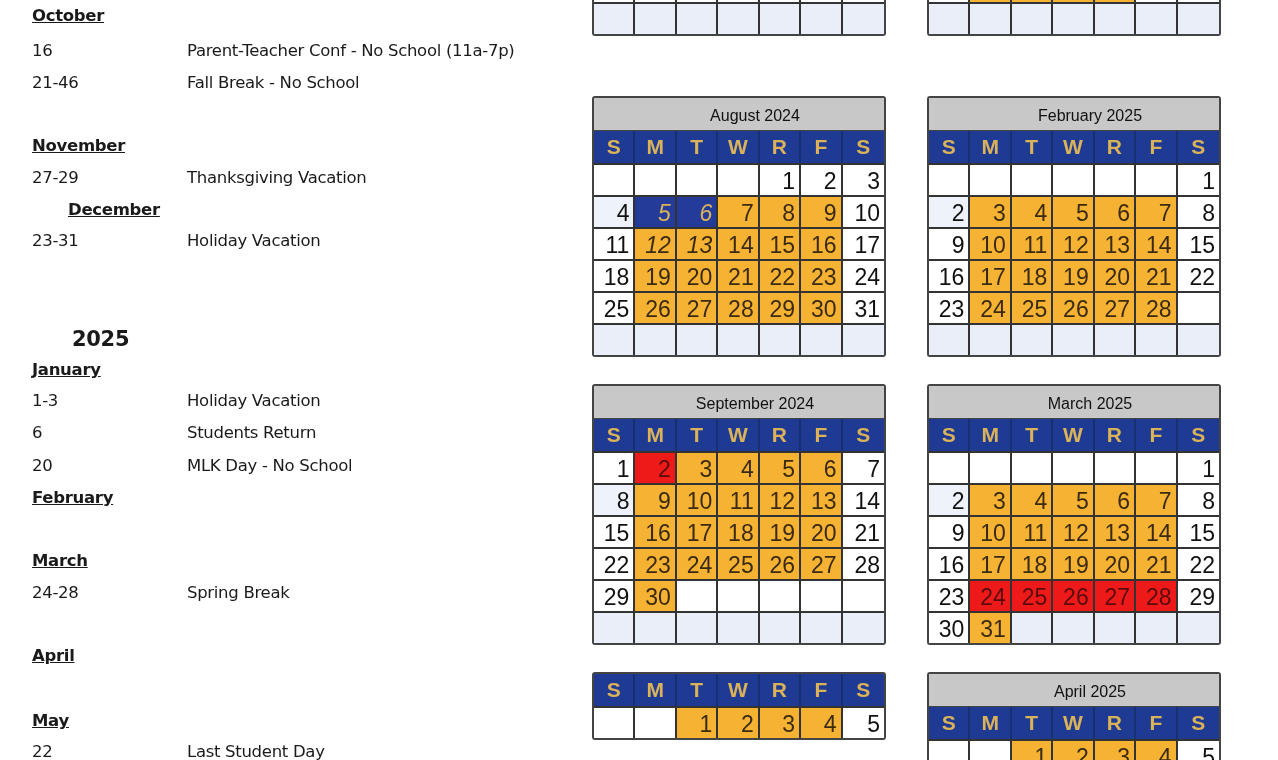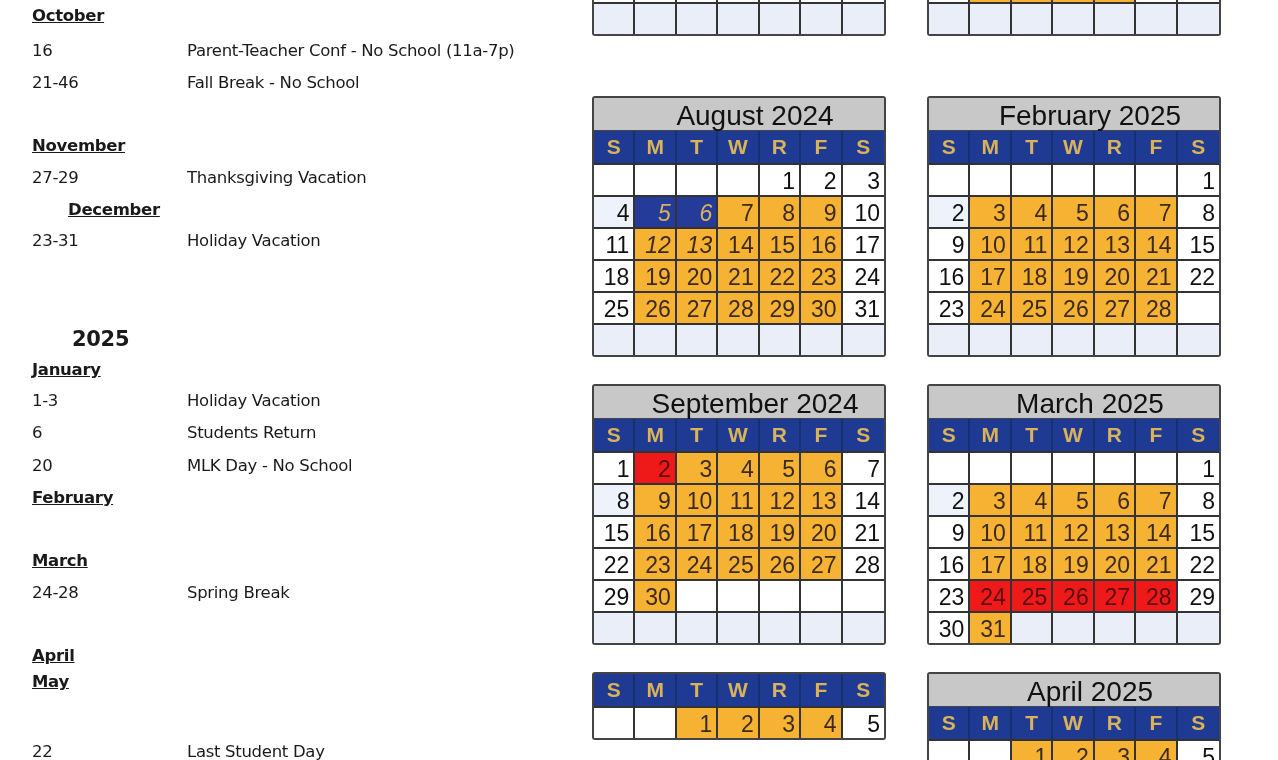--- a/index.html
+++ b/index.html
@@ -5,21 +5,21 @@
   html, body { margin:0; padding:0; background:#ffffff; }
   body { width:1278px; height:760px; overflow:hidden; position:relative; font-family:"Liberation Sans", sans-serif; }
   .events { position:absolute; left:0; top:0; width:580px; height:760px; font-family:"DejaVu Sans", sans-serif; color:#1a1a1a; }
   .ev { position:absolute; font-size:16.5px; white-space:nowrap; letter-spacing:-0.3px; }
   .ev.month { left:32px; font-weight:bold; text-decoration:underline; font-size:16.5px; }
   .ev.date { left:32px; }
   .ev.desc { left:187px; }
   .ev.year { left:72px; font-weight:bold; font-size:21px; }
 
   .cal { position:absolute; width:294px; border:2px solid #444; border-radius:3px; box-sizing:border-box; background:#fff; }
-  .cal-title { height:32px; background:#c8c8c8; text-align:center; font-size:28px; line-height:36px; color:#111; border-bottom:1px solid #444;padding-left:32px; }
+  .cal-title { height:32px; background:#c8c8c8; text-align:center; font-size:16px; line-height:36px; color:#111; border-bottom:1px solid #444;padding-left:32px; }
   .cal-head { display:grid; grid-template-columns:repeat(7,1fr); background:#1f3a93; height:32px; }
   .cal-head span { color:#d9b25a; font-weight:bold; font-size:21px; text-align:center; line-height:32px; border-right:2px solid #163070; }
   .cal-head span:last-child { border-right:none; }
   .cal-grid { display:grid; grid-template-columns:repeat(7,1fr); }
   .cell { height:32px; box-sizing:border-box; border-right:2px solid #333; border-top:2px solid #333; text-align:right; padding-right:4px; font-size:23px; line-height:32px; color:#111; background:#fff; }
   .cell:nth-child(7n) { border-right:none; }
   .cell.o { background:#f6b233; color:#3a2a10; }
   .cell.r { background:#ee1a1a; color:#5a0a0a; }
   .cell.b { background:#243b99; color:#d9b25a; font-style:italic; }
   .cell.i { font-style:italic; }
@@ -47,21 +47,21 @@
     <div class="ev desc" style="top: 391px;">Holiday Vacation</div>
     <div class="ev date" style="top: 423px;">6</div>
     <div class="ev desc" style="top: 423px;">Students Return</div>
     <div class="ev date" style="top: 456px;">20</div>
     <div class="ev desc" style="top: 456px;">MLK Day - No School</div>
     <div class="ev month" style="top: 488px;">February</div>
     <div class="ev month" style="top: 551px;">March</div>
     <div class="ev date" style="top: 583px;">24-28</div>
     <div class="ev desc" style="top: 583px;">Spring Break</div>
     <div class="ev month" style="top: 646px;">April</div>
-    <div class="ev month" style="top: 672px;">May</div>
+    <div class="ev month" style="top: 711px;">May</div>
     <div class="ev date" style="top: 742px;">22</div>
     <div class="ev desc" style="top: 742px;">Last Student Day</div>
   </div>
 <div id="calendars">
     <div class="cal" style="left: 592px; top: -30px; border-top: none;">
       <div class="cal-grid">
         <div class="cell ">28</div>
         <div class="cell ">29</div>
         <div class="cell ">30</div>
         <div class="cell ">31</div>

